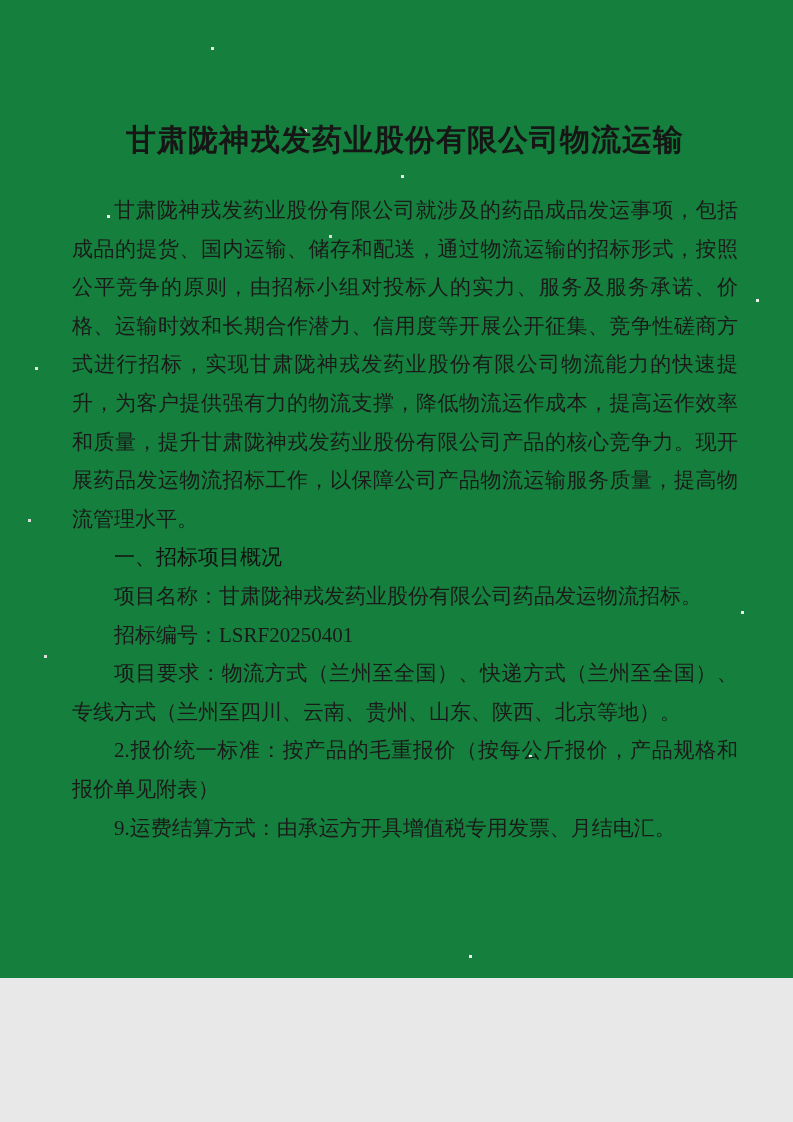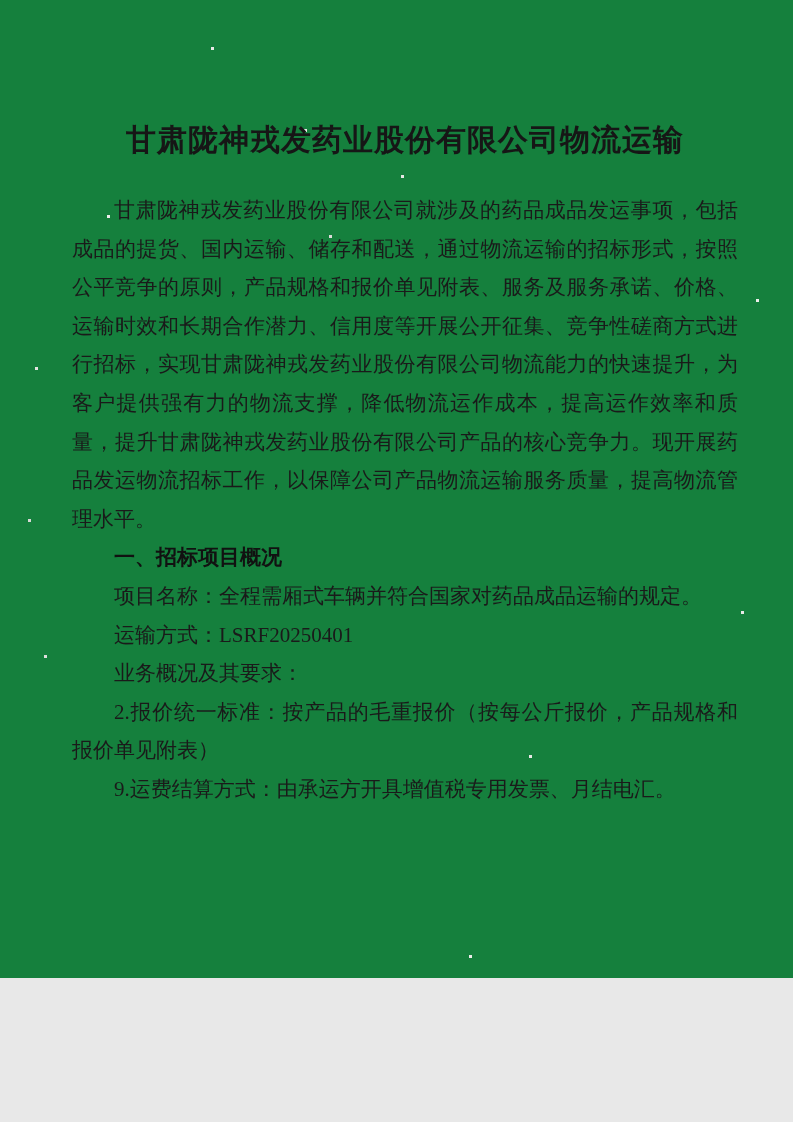--- a/index.html
+++ b/index.html
@@ -62,40 +62,40 @@
     line-height: 38.6px;
     text-align: justify;
     color: #1a1a1a;
   }
   .body-text p {
     margin: 0;
     text-indent: 2em;
   }
   .body-text p.heading {
     font-family: "Liberation Sans", "DejaVu Sans", sans-serif;
-    font-weight: 700;
+    font-weight: 400;
     color: #111;
   }
 </style>
 </head>
 <body>
 
 <div class="page">
   <div class="speckles"></div>
 
   <div class="doc">
 
     <h1 class="title">
       <div>甘肃陇神戎发药业股份有限公司物流运输</div>
     </h1>
 
     <div class="body-text">
-      <p>甘肃陇神戎发药业股份有限公司就涉及的药品成品发运事项，包括成品的提货、国内运输、储存和配送，通过物流运输的招标形式，按照公平竞争的原则，产品规格和报价单见附表、服务及服务承诺、价格、运输时效和长期合作潜力、信用度等开展公开征集、竞争性磋商方式进行招标，实现甘肃陇神戎发药业股份有限公司物流能力的快速提升，为客户提供强有力的物流支撑，降低物流运作成本，提高运作效率和质量，提升甘肃陇神戎发药业股份有限公司产品的核心竞争力。现开展药品发运物流招标工作，以保障公司产品物流运输服务质量，提高物流管理水平。</p>
+      <p>甘肃陇神戎发药业股份有限公司就涉及的药品成品发运事项，包括成品的提货、国内运输、储存和配送，通过物流运输的招标形式，按照公平竞争的原则，由招标小组对投标人的实力、服务及服务承诺、价格、运输时效和长期合作潜力、信用度等开展公开征集、竞争性磋商方式进行招标，实现甘肃陇神戎发药业股份有限公司物流能力的快速提升，为客户提供强有力的物流支撑，降低物流运作成本，提高运作效率和质量，提升甘肃陇神戎发药业股份有限公司产品的核心竞争力。现开展药品发运物流招标工作，以保障公司产品物流运输服务质量，提高物流管理水平。</p>
       <p class="heading">一、招标项目概况</p>
-      <p>项目名称：全程需厢式车辆并符合国家对药品成品运输的规定。</p>
-      <p>运输方式：LSRF20250401</p>
-      <p>业务概况及其要求：</p>
+      <p>项目名称：甘肃陇神戎发药业股份有限公司药品发运物流招标。</p>
+      <p>招标编号：LSRF20250401</p>
+      <p>项目要求：物流方式（兰州至全国）、快递方式（兰州至全国）、专线方式（兰州至四川、云南、贵州、山东、陕西、北京等地）。</p>
       <p>2.报价统一标准：按产品的毛重报价（按每公斤报价，产品规格和报价单见附表）</p>
       <p>9.运费结算方式：由承运方开具增值税专用发票、月结电汇。</p>
     </div>
 
   </div>
 </div>
 
 </body></html>

